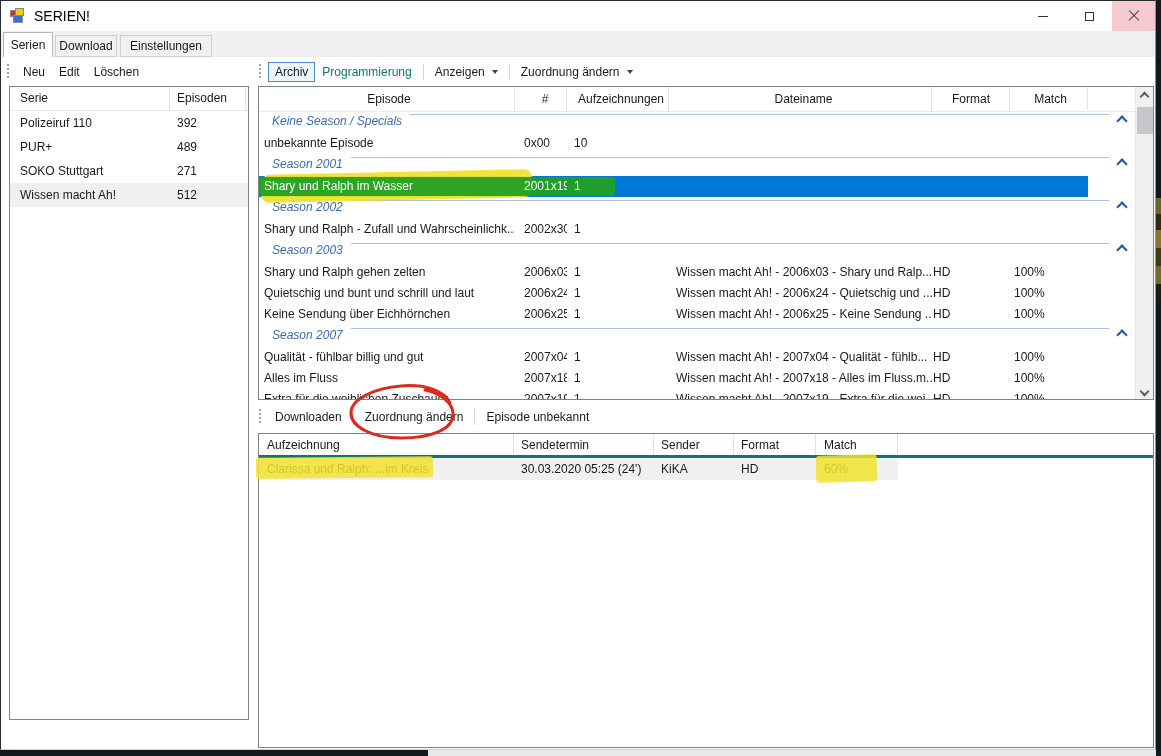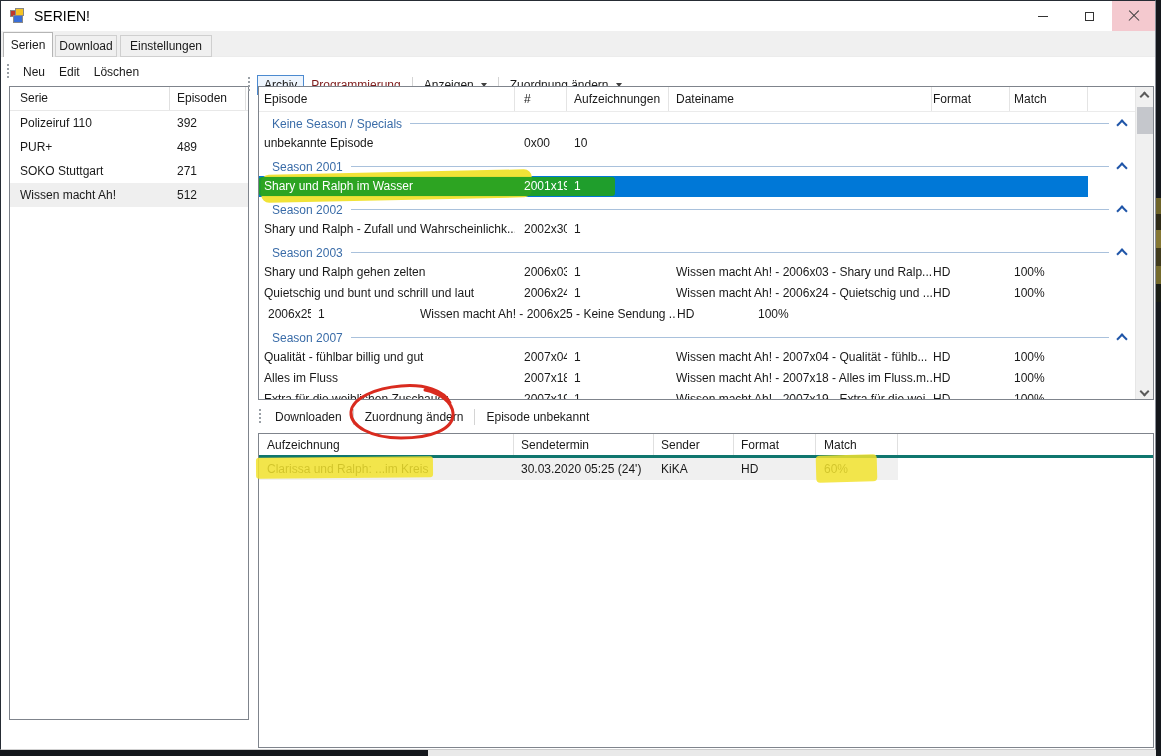--- a/index.html
+++ b/index.html
@@ -39,53 +39,53 @@
   .tab-download { left:54px; width:62px; }
   .tab-einstellungen { left:119px; width:92px; }
 
   
   .content { position:absolute; left:0; top:56px; right:0; bottom:0; background:#fff; }
 
   .toolbar { position:absolute; height:26px; display:flex; align-items:center; }
   .grip { width:2px; height:16px; background-image:repeating-linear-gradient(180deg,#9aa0a6 0 2px,transparent 2px 4px); margin:0 7px 0 3px; }
   .tbtn { padding:3px 7px; color:#1a1a1a; white-space:nowrap; }
   .tbtn.checked { background:#eef5fd; border:1px solid #4c8ad0; padding:2px 6px; }
-  .tbtn.disabled { color:#7f1d1d; }
+  .tbtn.disabled { color:#0f766e; }
   .tsep { width:1px; height:16px; background:#d4d4d4; margin:0 4px; }
   .caret { display:inline-block; width:0; height:0; border-left:3.5px solid transparent; border-right:3.5px solid transparent; border-top:4px solid #404040; margin-left:7px; vertical-align:2px; }
 
   .tb-left { left:3px; top:2px; }
-  .tb-right { left:244px; top:2px;margin-top:13px; }
+  .tb-right { left:255px; top:2px; }
   .tb-bottom { left:255px; top:347px; }
 
   
   .series-list { position:absolute; left:8px; top:29px; width:240px; height:634px; border:1px solid #7f848c; background:#fff; overflow:hidden; }
   .lheader { display:flex; height:24px; line-height:23px; border-bottom:1px solid #e8e8e8; }
   .lh { border-right:1px solid #e0e0e0; white-space:nowrap; overflow:hidden; }
   .lh-serie { width:160px; padding-left:10px; }
   .lh-epi { width:76px; padding-left:7px; }
   .lrow { display:flex; height:24px; line-height:24px; }
   .lrow.sel { background:#efefef; }
   .lc-name { width:160px; padding-left:10px; white-space:nowrap; overflow:hidden; }
   .lc-count { width:76px; padding-left:7px; }
 
   
   .episode-table { position:absolute; left:257px; top:29px; width:896px; height:314px; border:1px solid #7f848c; background:#fff; overflow:hidden; }
   .eheader { display:flex; height:25px; line-height:24px; border-bottom:1px solid #ebebeb; width:876px; }
-  .eh { border-right:1px solid #e4e4e4; white-space:nowrap; overflow:hidden; }
+  .eh { border-right:1px solid #e4e4e4; white-space:nowrap; overflow:hidden;text-align:center; }
   .ebody { position:absolute; left:0; top:26px; width:876px; bottom:0; overflow:hidden; }
   .c-ep { width:256px; padding-left:5px; }
   .c-num { width:52px; padding-left:9px; }
   .c-count { width:102px; padding-left:7px; }
   .c-file { width:263px; padding-left:7px; }
   .c-fmt { width:78px; padding-left:1px; }
   .c-match { width:78px; padding-left:4px; }
   .c-fill { flex:1; }
   .ec { display:block; white-space:nowrap; overflow:hidden; position:relative; z-index:3; }
-  .egroup { display:flex; align-items:center; height:19px; margin-top:3px; }
+  .egroup { display:flex; height:19px; margin-top:3px;font-style:italic; }
   .egroup.first { margin-top:1px; }
   .glabel { color:#3a6ca8; margin-left:13px; white-space:nowrap; }
   .gline { flex:1; height:1px; background:#a9c1dc; margin:0 9px 0 8px; }
   .gchev { width:8px; height:8px; border-left:2px solid #1f55a8; border-top:2px solid #1f55a8; transform:rotate(45deg); margin:3px 9px 0 0; flex:none; }
   .erow { display:flex; height:21px; line-height:21px; position:relative; }
   .erow.sel { color:#fff; }
   .sel-bg { position:absolute; left:0; top:0; width:829px; height:21px; background:#0078d7; z-index:0; }
   .mk-yellow { position:absolute; left:2px; top:-4px; width:271px; height:28px; background:#f0e22c; border-radius:8px; transform:rotate(-1.2deg); z-index:1; opacity:.95; }
   .mk-green { position:absolute; left:0px; top:1px; width:356px; height:19px; background:#21a021; border-radius:3px; z-index:2; opacity:.94; }
 
@@ -262,20 +262,21 @@
           </div>
           <div class="erow">
             <span class="ec c-ep">Quietschig und bunt und schrill und laut</span>
             <span class="ec c-num">2006x24</span>
             <span class="ec c-count">1</span>
             <span class="ec c-file">Wissen macht Ah! - 2006x24 - Quietschig und ...</span>
             <span class="ec c-fmt">HD</span>
             <span class="ec c-match">100%</span>
           </div>
           <div class="erow">
+            <span class="ec c-ep">Keine Sendung über Eichhörnchen</span>
             <span class="ec c-num">2006x25</span>
             <span class="ec c-count">1</span>
             <span class="ec c-file">Wissen macht Ah! - 2006x25 - Keine Sendung ...</span>
             <span class="ec c-fmt">HD</span>
             <span class="ec c-match">100%</span>
           </div>
           <div class="egroup">
             <span class="glabel">Season 2007</span>
             <span class="gline"></span>
             <span class="gchev"></span>

